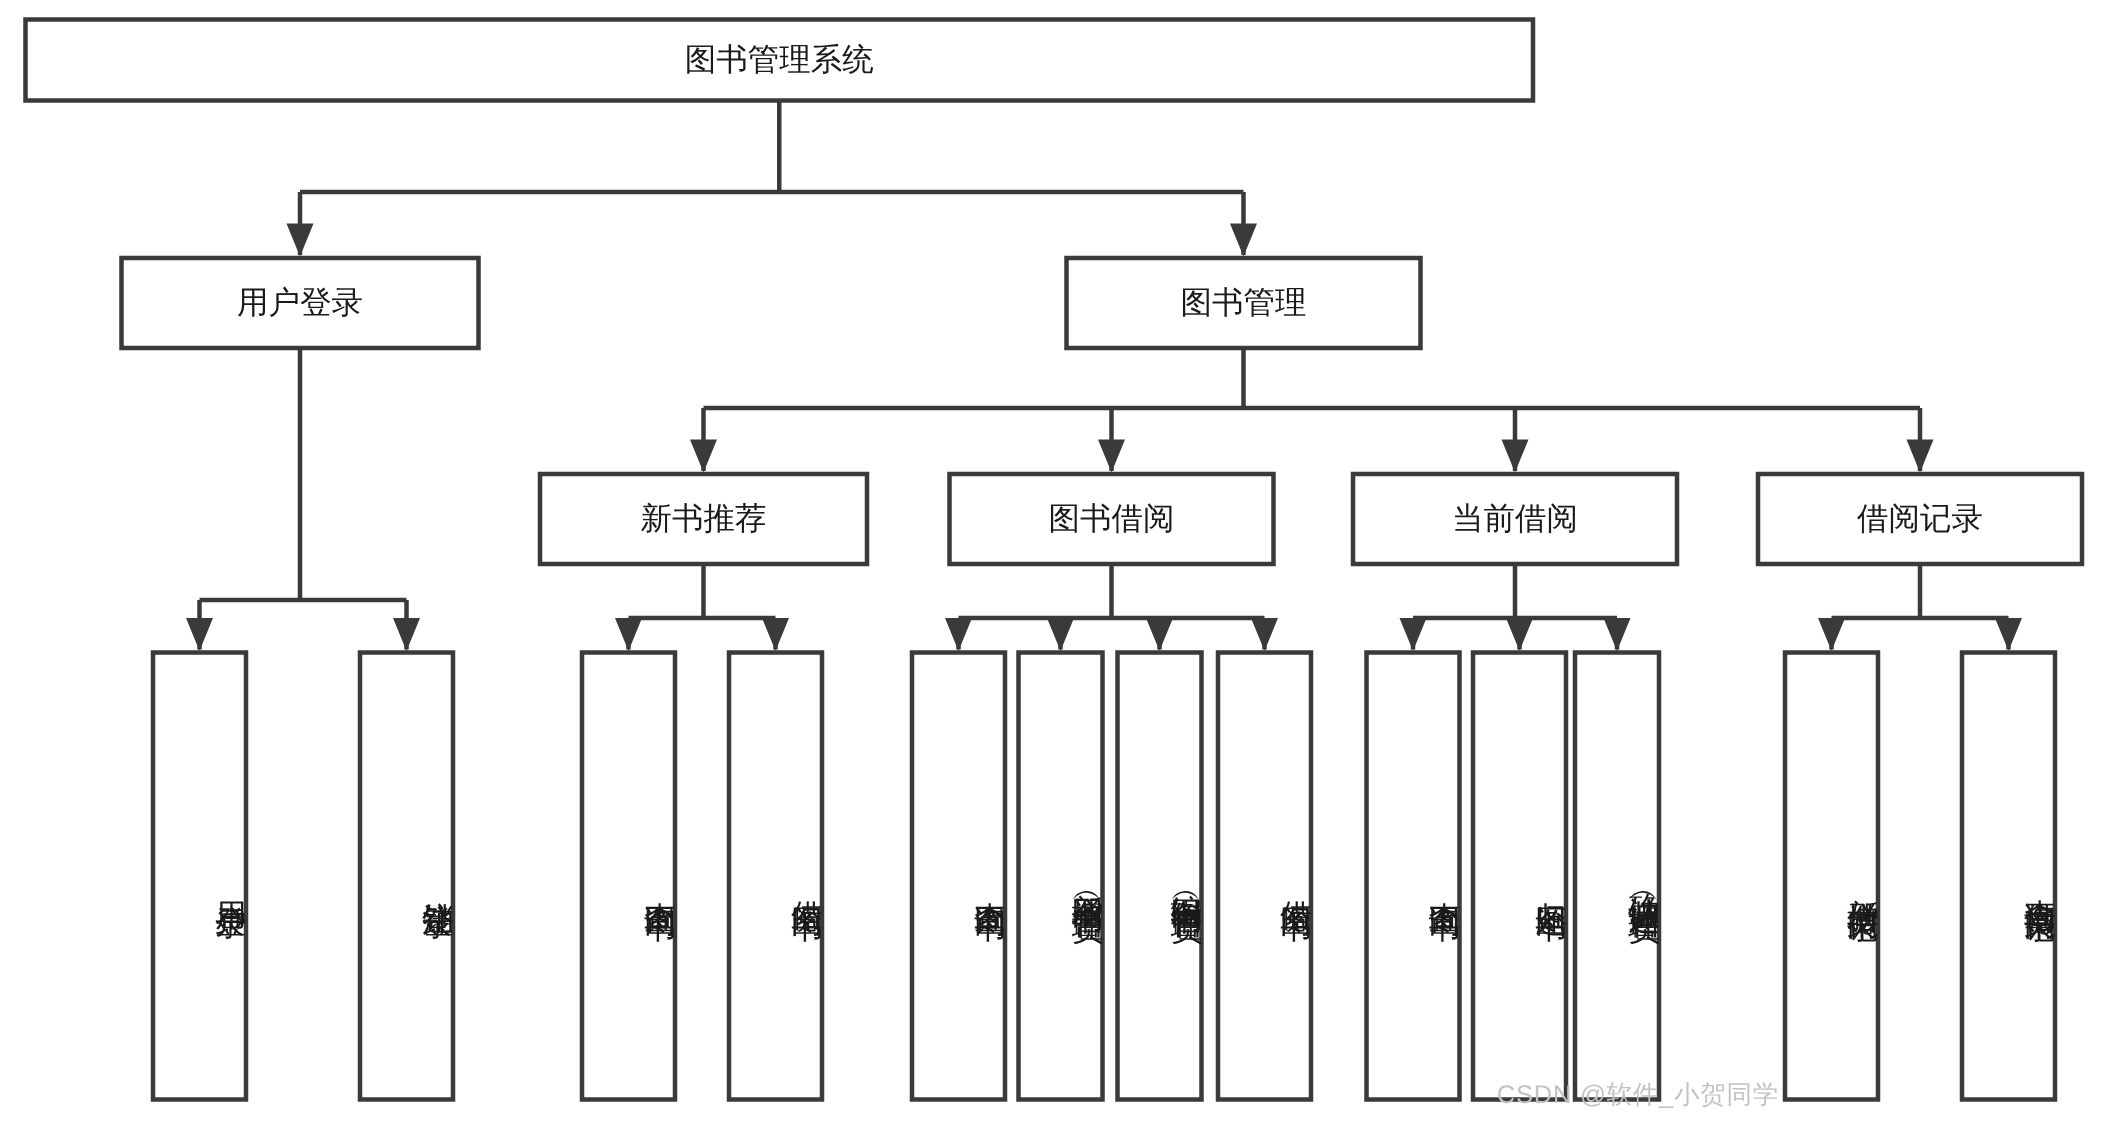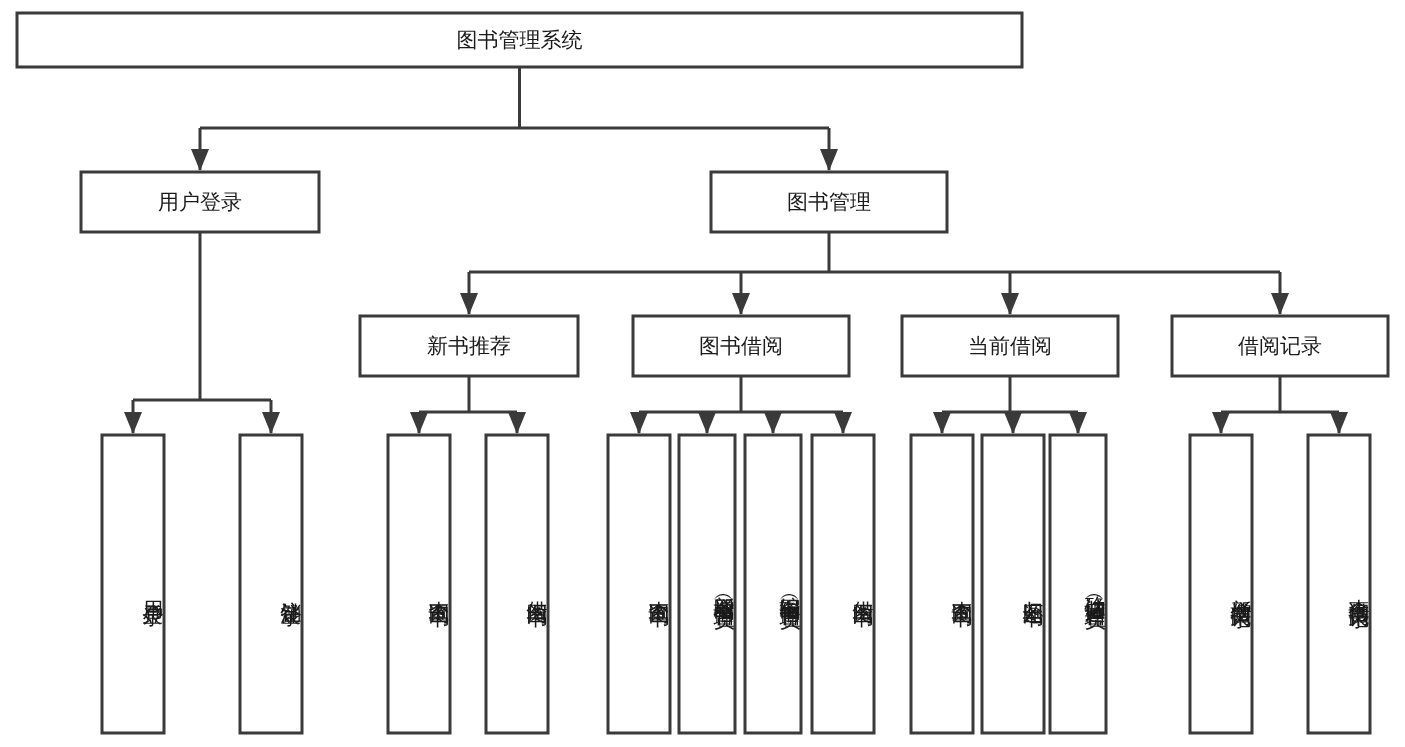--- a/index.html
+++ b/index.html
@@ -216,13 +216,14 @@
       <div class="node-label-v" style="left: 679px; top: 449px; width: 56px; height: 278px;">新增图书（管理员）</div>
       <div class="node-label-v" style="left: 745px; top: 449px; width: 56px; height: 278px;">编辑图书（管理员）</div>
       <div class="node-label-v" style="left: 812px; top: 449px; width: 62px; height: 278px;">借阅图书</div>
       <div class="node-label-v" style="left: 911px; top: 449px; width: 62px; height: 278px;">查询图书</div>
       <div class="node-label-v" style="left: 982px; top: 449px; width: 62px; height: 278px;">归还图书</div>
       <div class="node-label-v" style="left: 1050px; top: 449px; width: 56px; height: 278px;">确认归还（管理员）</div>
       <div class="node-label-v" style="left: 1190px; top: 449px; width: 62px; height: 278px;">新增借阅记录</div>
       <div class="node-label-v" style="left: 1308px; top: 449px; width: 62px; height: 278px;">查询借阅记录</div>
     </div>
 
+  <div class="watermark">CSDN @软件_小贺同学</div>
 </div>
 
 </body></html>

